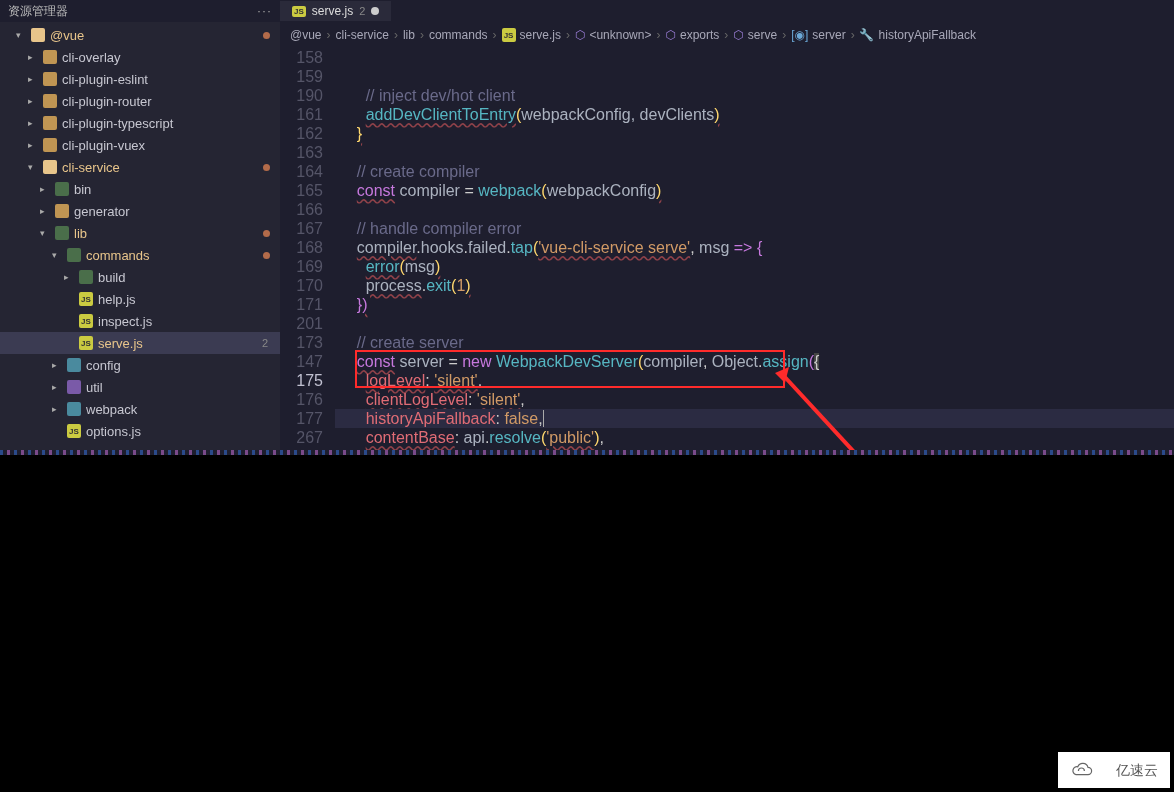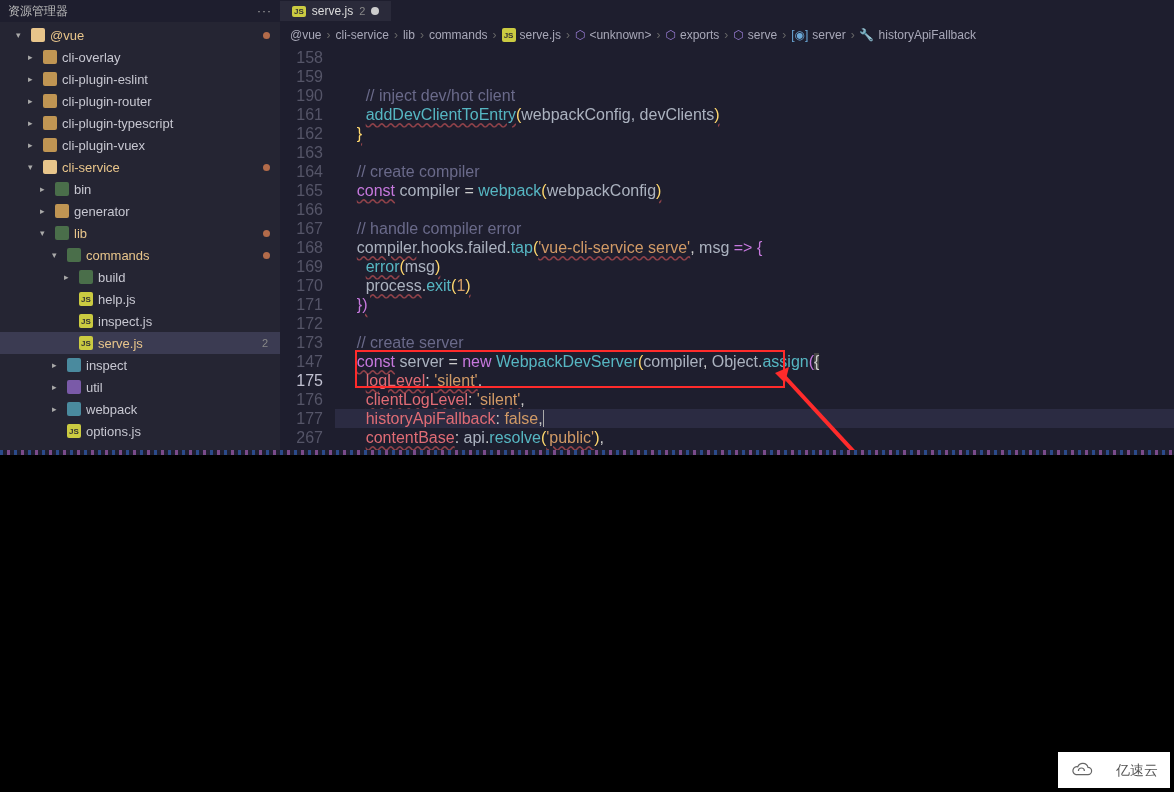--- a/index.html
+++ b/index.html
@@ -293,21 +293,21 @@
           </div>
           <div class="tree-row active" style="padding-left: 64px;">
             <span class="chev"></span>
             <span class="ic ic-js">JS</span>
             <span class="label yellowish">serve.js</span>
             <span class="badge">2</span>
           </div>
           <div class="tree-row" style="padding-left: 52px;">
             <span class="chev">▸</span>
             <span class="ic ic-pkg3"></span>
-            <span class="label">inspect</span>
+            <span class="label">config</span>
           </div>
           <div class="tree-row" style="padding-left: 52px;">
             <span class="chev">▸</span>
             <span class="ic ic-pkg2"></span>
             <span class="label">util</span>
           </div>
           <div class="tree-row" style="padding-left: 52px;">
             <span class="chev">▸</span>
             <span class="ic ic-pkg3"></span>
             <span class="label">webpack</span>
@@ -377,21 +377,21 @@
             <div class="ln">162</div>
             <div class="ln">163</div>
             <div class="ln">164</div>
             <div class="ln">165</div>
             <div class="ln">166</div>
             <div class="ln">167</div>
             <div class="ln">168</div>
             <div class="ln">169</div>
             <div class="ln">170</div>
             <div class="ln">171</div>
-            <div class="ln">172</div>
+            <div class="ln">201</div>
             <div class="ln">173</div>
             <div class="ln">147</div>
             <div class="ln current">175</div>
             <div class="ln">176</div>
             <div class="ln">177</div>
             <div class="ln">267</div>
             <div class="ln">179</div>
           </div>
         <div class="code" id="code">
           <div class="code-line">      <span class="tok-comment">// inject dev/hot client</span></div><div class="code-line">      <span class="tok-fn wavy">addDevClientToEntry</span><span class="tok-paren">(</span><span class="tok-ident">webpackConfig</span><span class="tok-ident">, </span><span class="tok-ident">devClients</span><span class="tok-paren wavy">)</span></div><div class="code-line">    <span class="tok-paren wavy">}</span></div><div class="code-line"></div><div class="code-line">    <span class="tok-comment">// create compiler</span></div><div class="code-line">    <span class="tok-kw wavy">const</span> <span class="tok-ident">compiler</span> = <span class="tok-fn">webpack</span><span class="tok-paren">(</span><span class="tok-ident">webpackConfig</span><span class="tok-paren wavy">)</span></div><div class="code-line"></div><div class="code-line">    <span class="tok-comment">// handle compiler error</span></div><div class="code-line">    <span class="tok-ident wavy">compiler</span>.<span class="tok-ident">hooks</span>.<span class="tok-ident">failed</span>.<span class="tok-fn">tap</span><span class="tok-paren">(</span><span class="tok-str">'vue-cli-service serve'</span>, <span class="tok-ident">msg</span> <span class="tok-kw">=&gt;</span> <span class="tok-paren2">{</span></div><div class="code-line">      <span class="tok-fn wavy">error</span><span class="tok-paren">(</span><span class="tok-ident">msg</span><span class="tok-paren wavy">)</span></div><div class="code-line">      <span class="tok-ident wavy">process</span>.<span class="tok-fn">exit</span><span class="tok-paren">(</span><span class="tok-num">1</span><span class="tok-paren wavy">)</span></div><div class="code-line">    <span class="tok-paren2 wavy">})</span></div><div class="code-line"></div><div class="code-line">    <span class="tok-comment">// create server</span></div><div class="code-line">    <span class="tok-kw wavy">const</span> <span class="tok-ident">server</span> = <span class="tok-kw">new</span> <span class="tok-fn">WebpackDevServer</span><span class="tok-paren">(</span><span class="tok-ident">compiler</span>, <span class="tok-ident">Object</span>.<span class="tok-fn">assign</span><span class="tok-paren2">(</span><span style="background:#444">{</span></div><div class="code-line">      <span class="tok-prop wavy">logLevel</span>: <span class="tok-str">'silent'</span>,</div><div class="code-line">      <span class="tok-prop wavy">clientLogLevel</span>: <span class="tok-str">'silent'</span>,</div><div class="code-line hl">      <span class="tok-prop">historyApiFallback</span>: <span class="tok-num">false</span>,<span style="border-left:1px solid #aaa">&nbsp;</span></div><div class="code-line">      <span class="tok-prop wavy">contentBase</span>: <span class="tok-ident">api</span>.<span class="tok-fn">resolve</span><span class="tok-paren">(</span><span class="tok-str">'public'</span><span class="tok-paren">)</span>,</div><div class="code-line">      <span class="tok-prop">watchContentBase</span>: !<span class="tok-ident">isProduction</span>,</div><div class="highlight-box" style="left:20px;top:302px;width:430px;height:38px;"></div>

